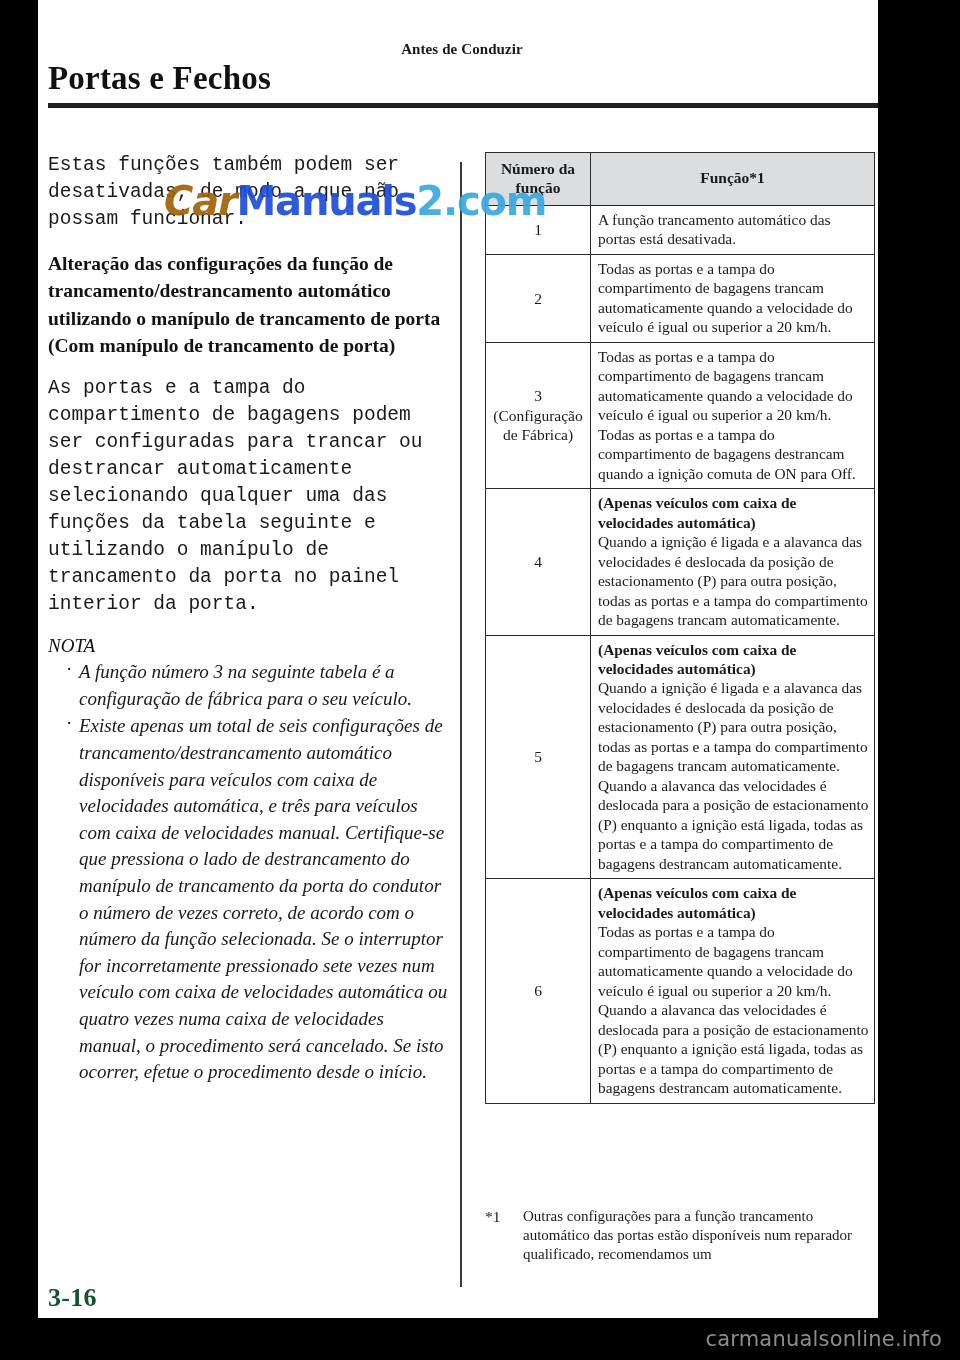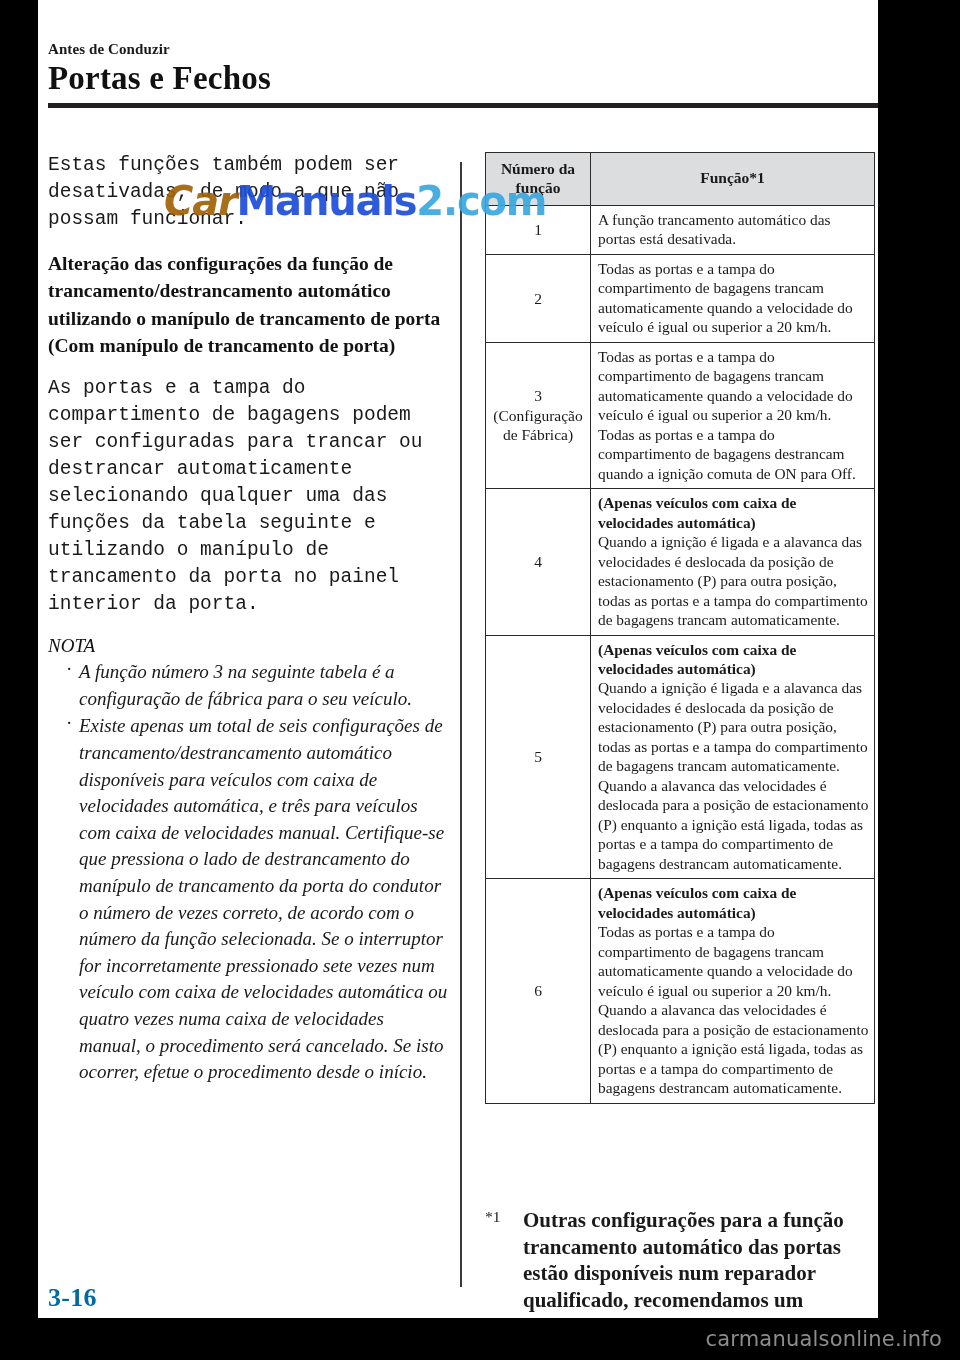--- a/index.html
+++ b/index.html
@@ -33,20 +33,21 @@
     top: 42px;
     width: 828px;
   }
   .head-chapter {
     font-family: "Liberation Serif", "DejaVu Serif", serif;
     font-weight: bold;
     font-size: 15px;
     color: #1a1a1a;
     letter-spacing: .1px;
     line-height: 1.05;
+    text-align: center;
   }
   .head-title {
     font-family: "Liberation Serif", "DejaVu Serif", serif;
     font-weight: bold;
     font-size: 33px;
     color: #111111;
     line-height: 1.12;
     margin-top: 2px;
     letter-spacing: .2px;
   }
@@ -181,35 +182,34 @@
   }
   .footnote-marker {
     font-size: 15.5px;
     line-height: 1.27;
     color: #1a1a1a;
     width: 38px;
     flex: 0 0 38px;
     font-family: "Liberation Serif", "DejaVu Serif", serif;
   }
   .footnote-text {
-    font-size: 21px;
+    font-size: 15px;
     line-height: 1.27;
     color: #1a1a1a;
     font-family: "Liberation Serif", "DejaVu Serif", serif;
-    font-weight: bold;
   }
 
   
   .page-number {
     position: absolute;
     left: 10px;
     top: 1283px;
     font-size: 26px;
     font-weight: bold;
-    color: #0369a1;
+    color: #14532d;
     font-family: "Liberation Serif", "DejaVu Serif", serif;
     letter-spacing: .3px;
   }
 
   
   .watermark {
     position: absolute;
     left: 126px;
     top: 178px;
     font-family: "DejaVu Sans", sans-serif;

